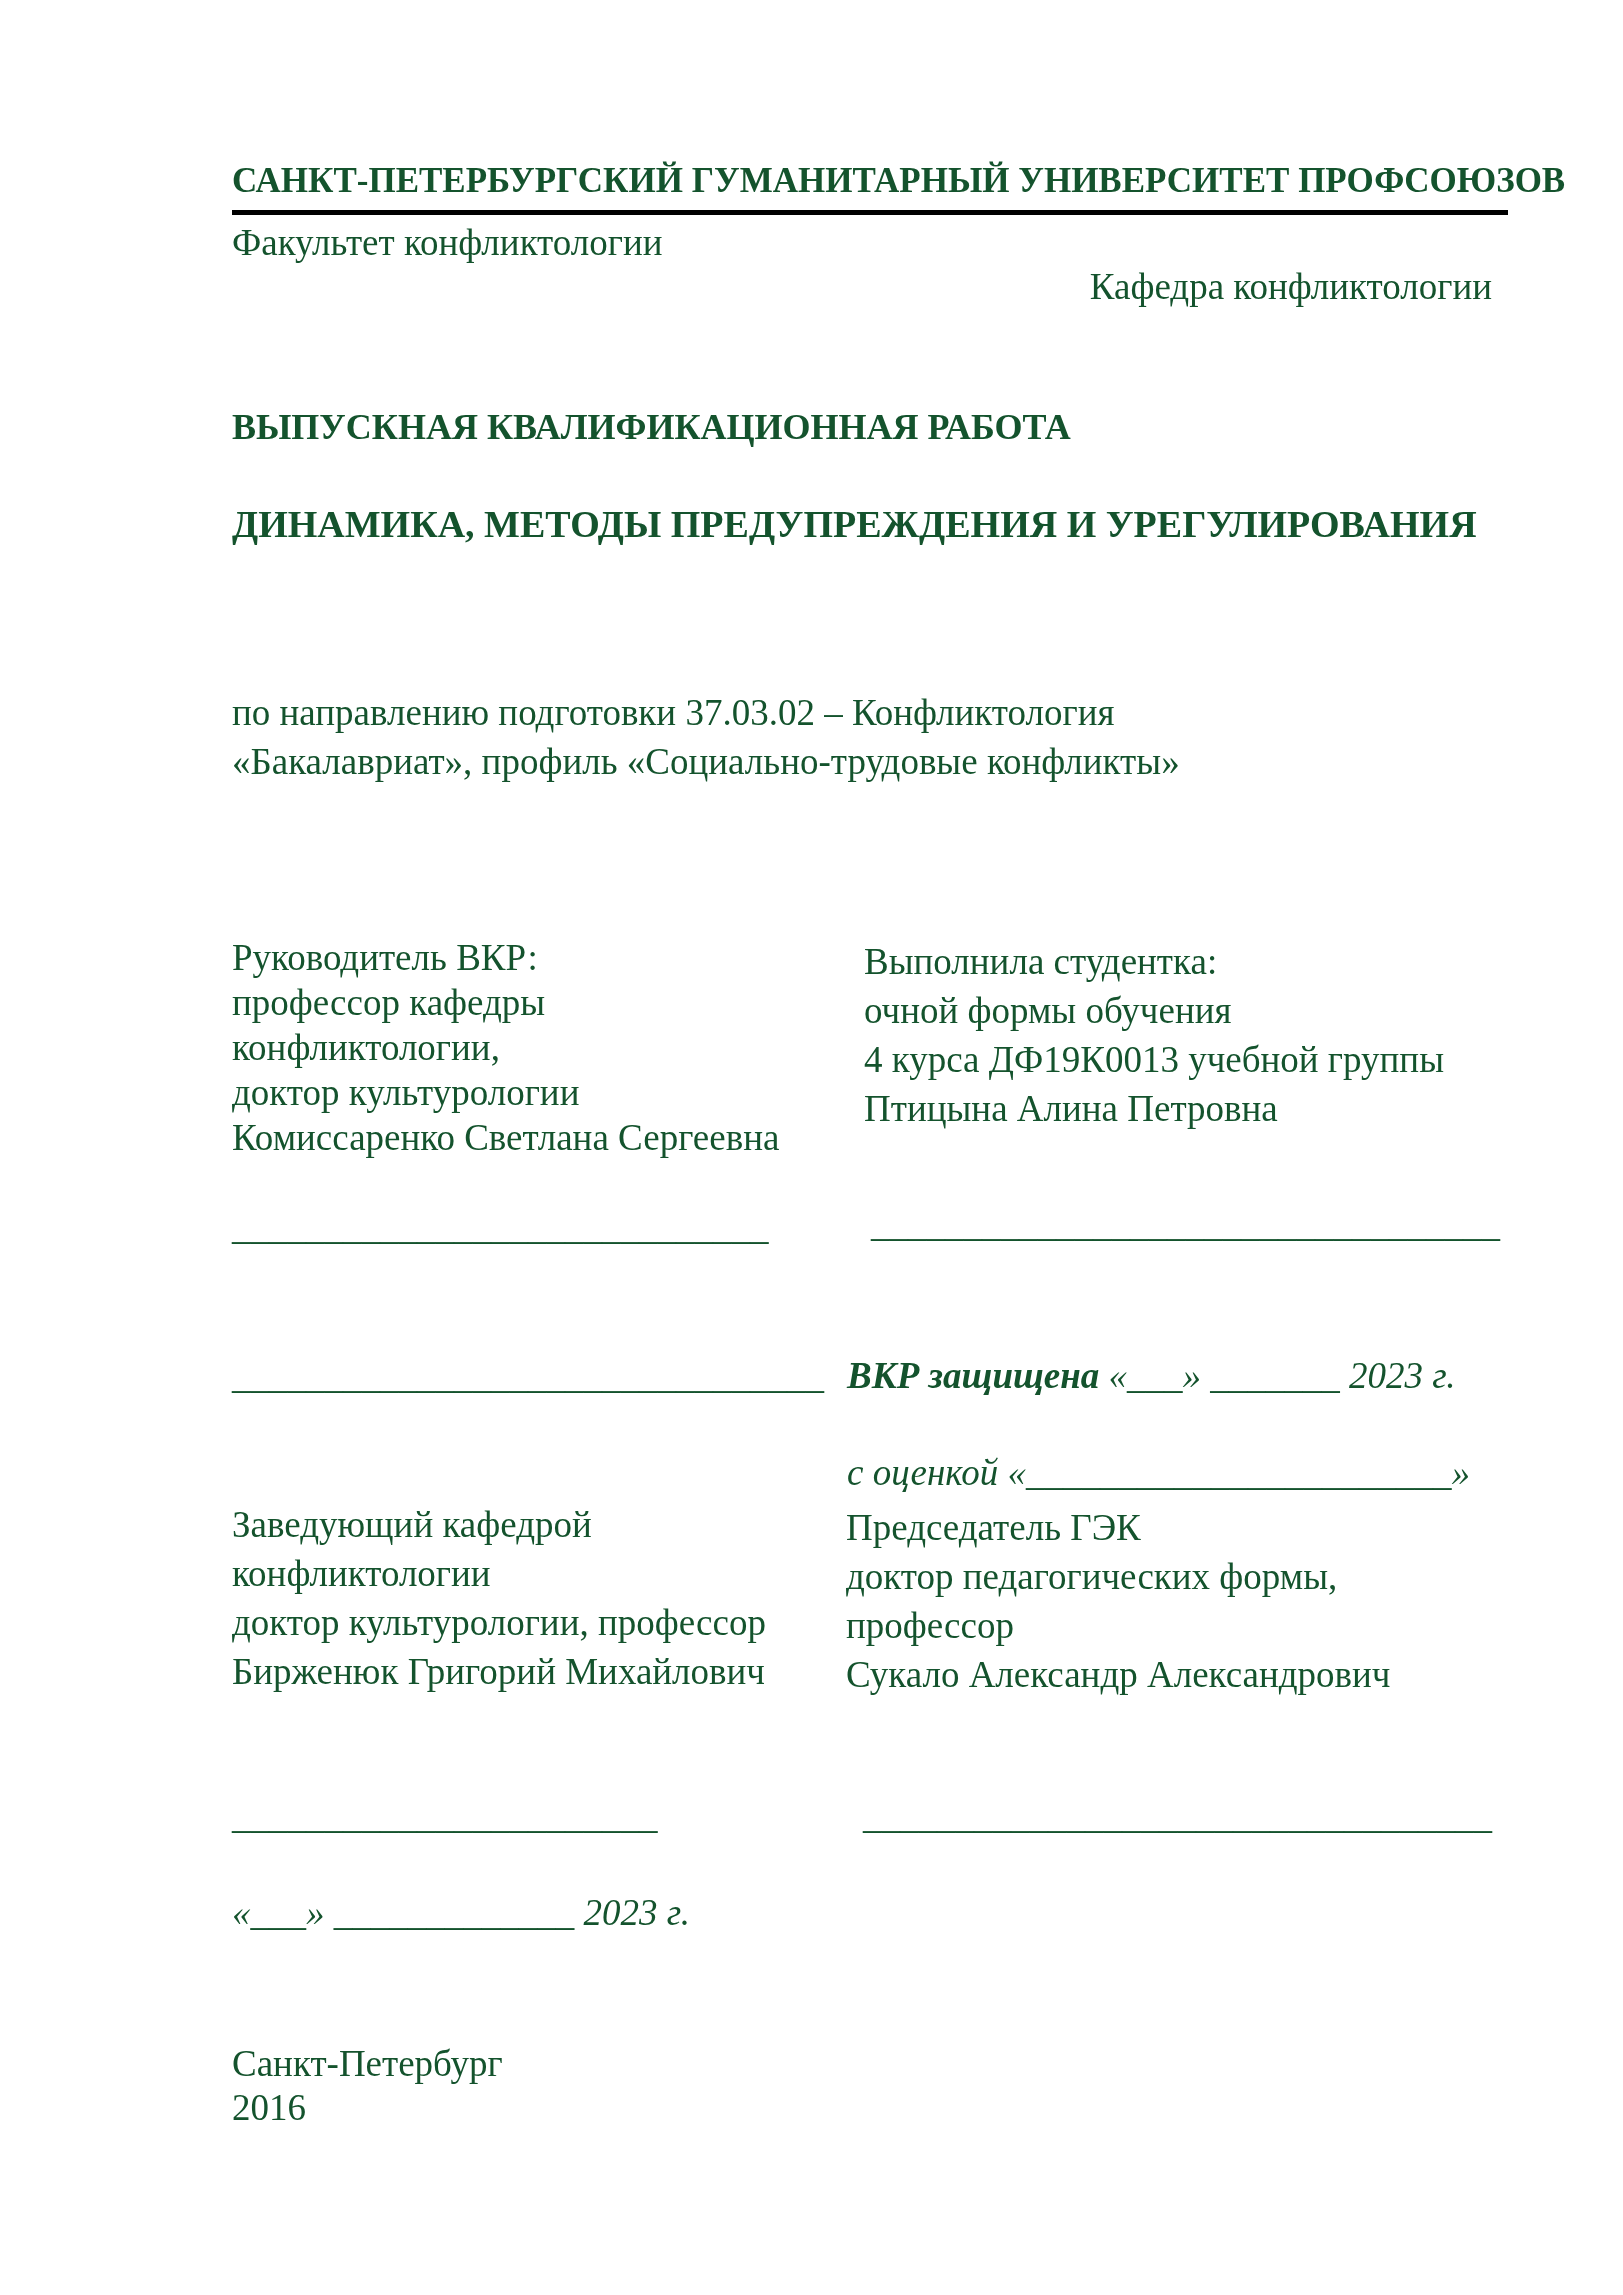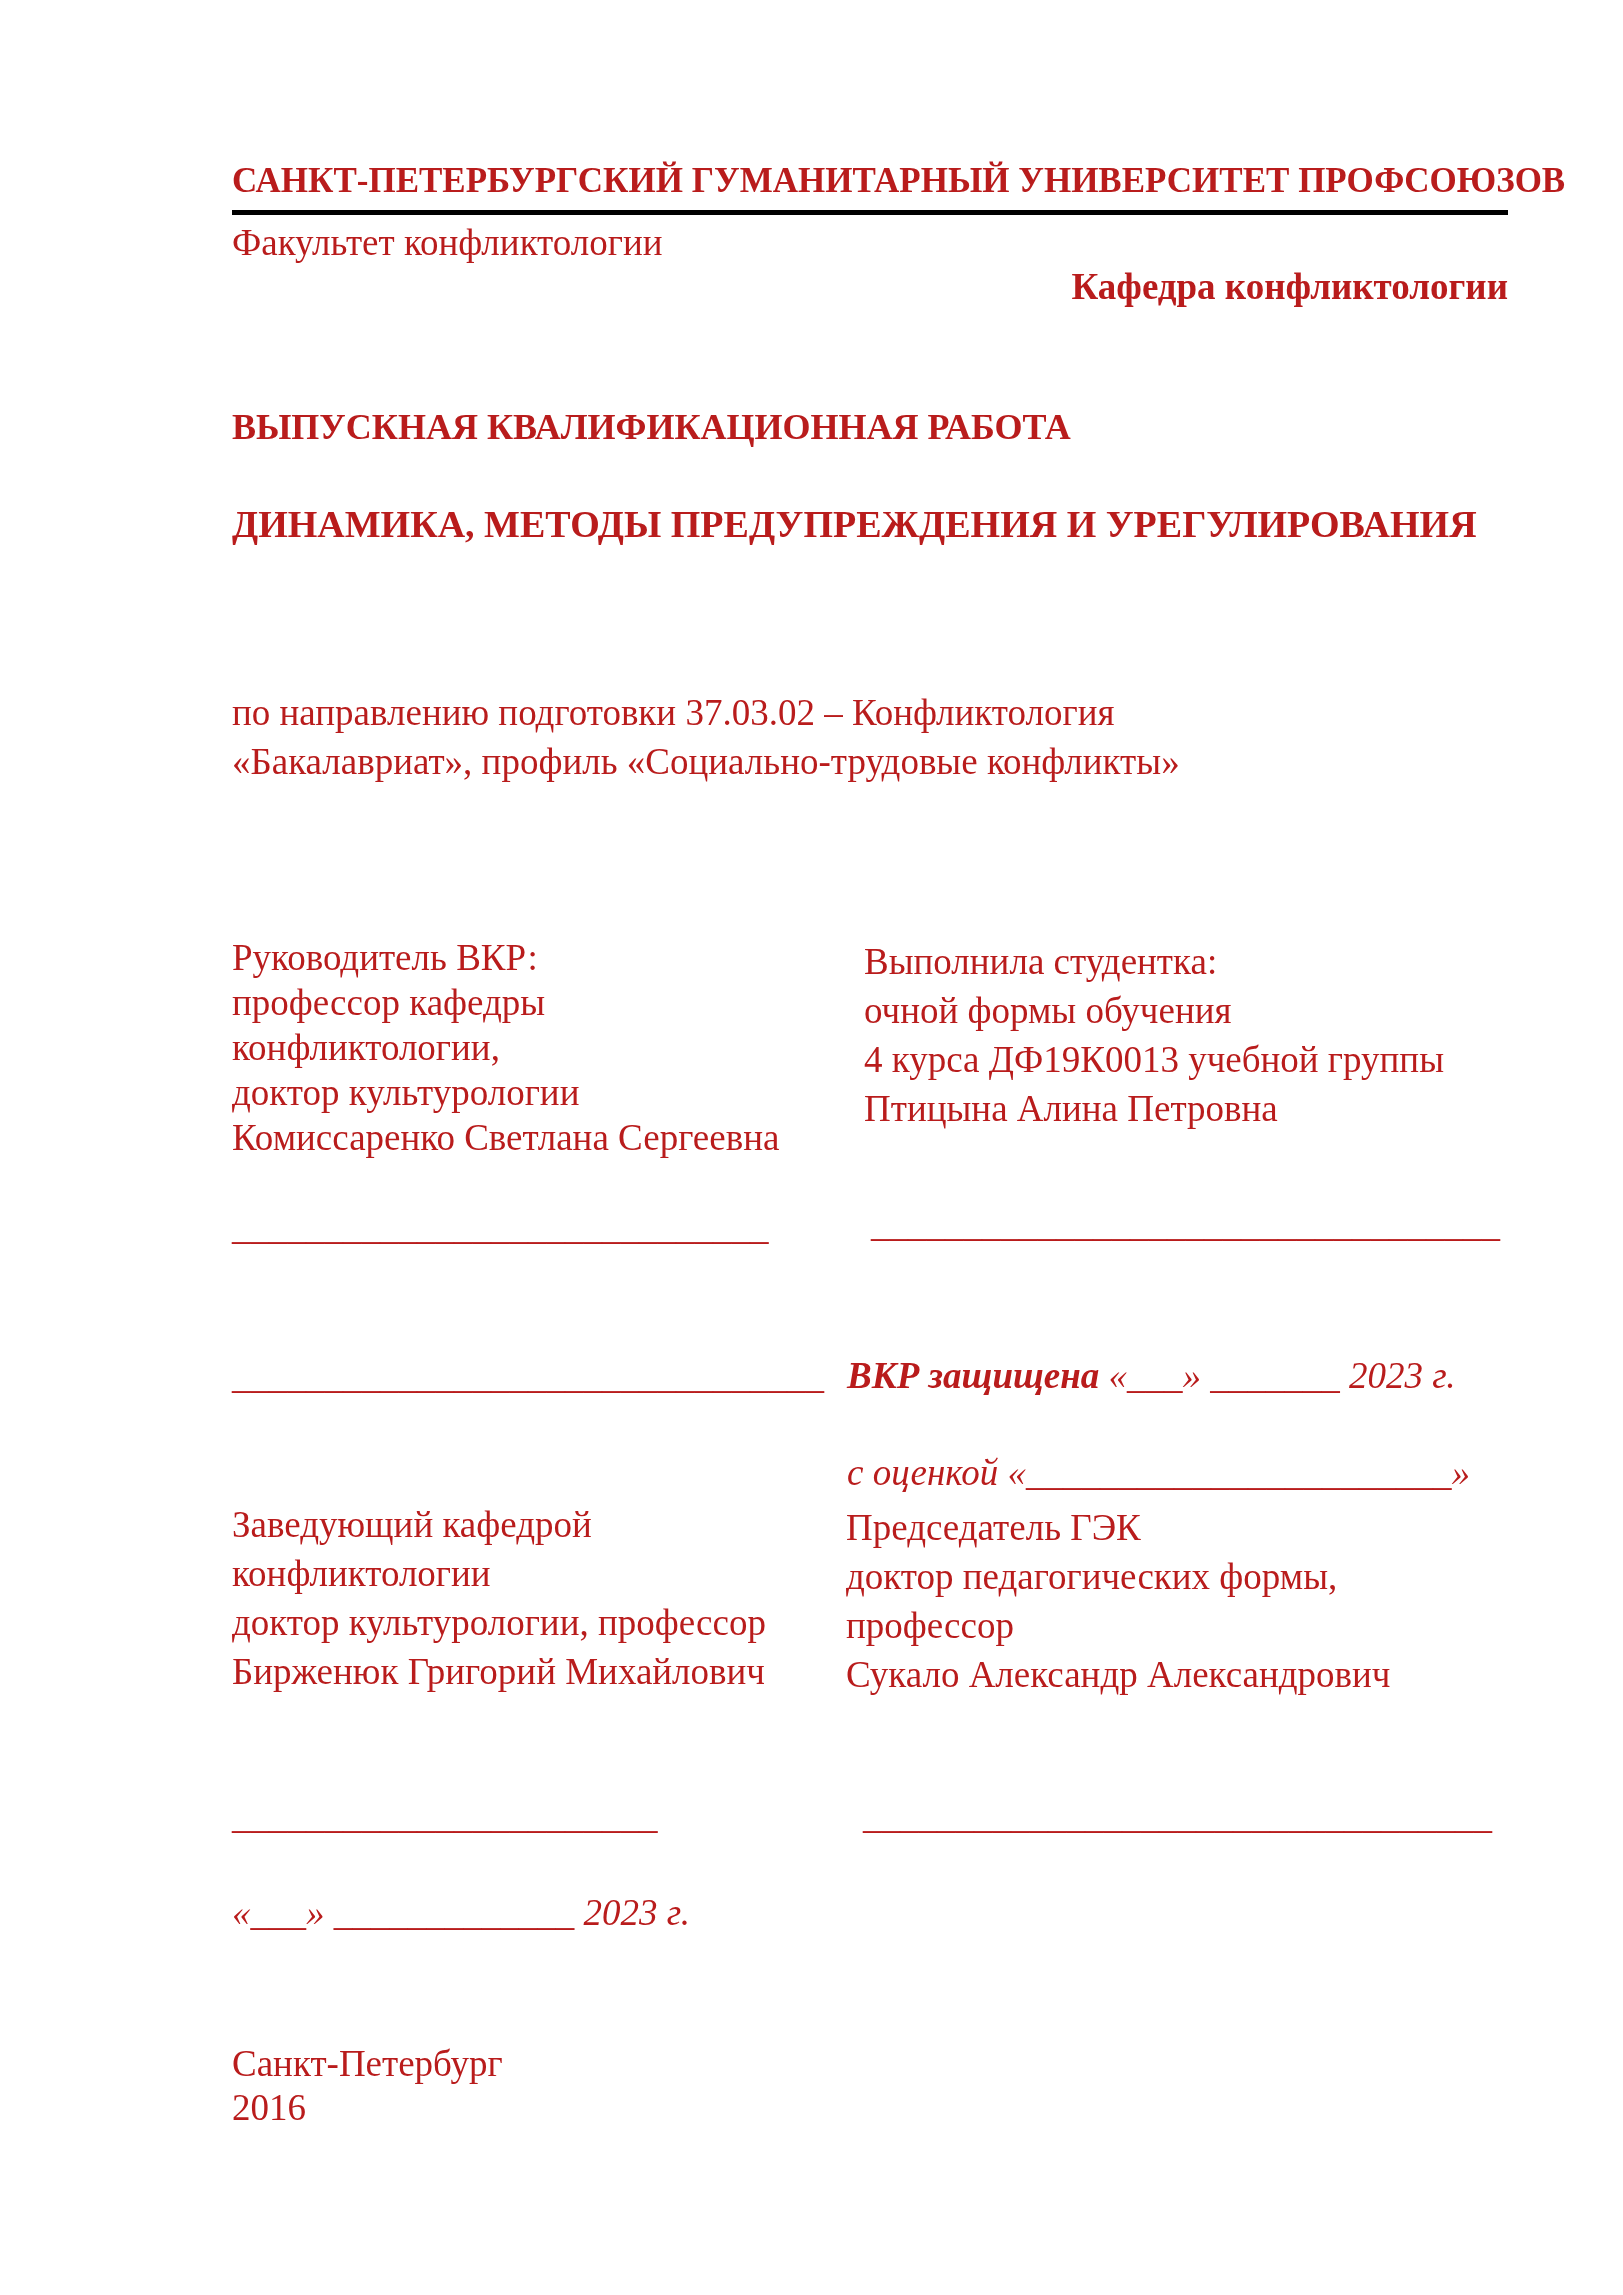--- a/index.html
+++ b/index.html
@@ -1,34 +1,34 @@
 <!DOCTYPE html>
 <html style="font-size:12.6px"><head>
 <meta charset="utf-8">
 <style>
   html,body{margin:0;padding:0;background:#ffffff;}
   .page{
     position:relative;
     width:1623px;height:2295px;
     background:#ffffff;
-    color:#b91c1c;
+    color:#14532d;
     font-family:"Liberation Serif", serif;
     overflow:hidden;
   }
   .abs{position:absolute;font-size:37px;line-height:46px;}
   .nowrap{white-space:nowrap;font-style:italic;}
   .c{text-align:left;}
   .r{text-align:right;}
   .b{font-weight:bold;}
 
   #org{left:232px;width:1276px;top:159px;font-size:35px;line-height:44px;
        font-weight:bold;text-align:center;white-space:nowrap;
        border-bottom:5.5px solid #000;padding-bottom:7px;}
   #faculty{left:232px;width:1276px;top:220px;}
-  #dept{left:232px;width:1276px;top:264px;font-weight:bold;}
+  #dept{left:216px;width:1276px;top:264px;}
   #worktype{left:232px;width:1276px;top:404px;font-size:36px;}
   #title{left:232px;width:1276px;top:491px;font-size:38px;line-height:66px;}
   #program{left:232px;width:1276px;top:688px;line-height:49px;}
   #supervisor{left:232px;top:935px;line-height:45px;width:628px;}
   #student{left:864px;top:937px;line-height:49px;width:659px;}
   #sig1l{left:232px;top:1204px;}
   #sig1r{left:871px;top:1201px;}
   #sig2l{left:232px;top:1353px;}
   #defense{left:847px;top:1353px;}
   #grade{left:847px;top:1450px;}

